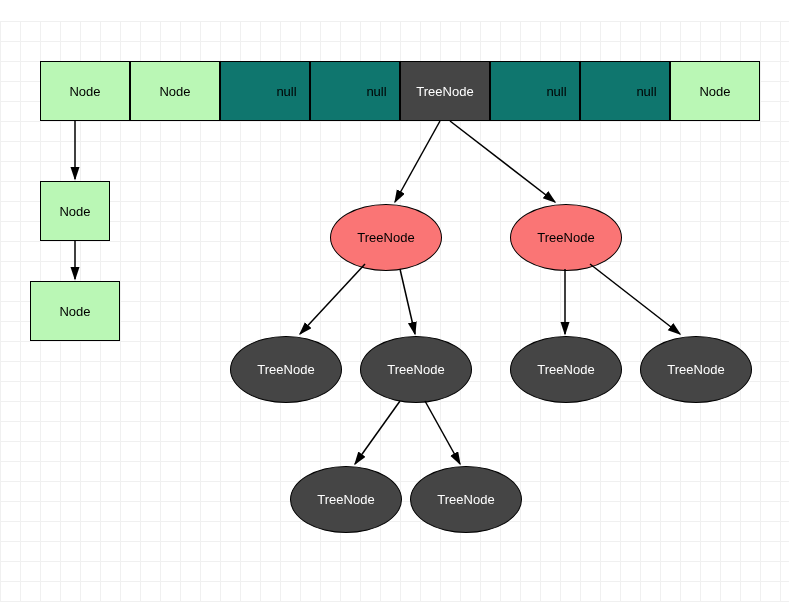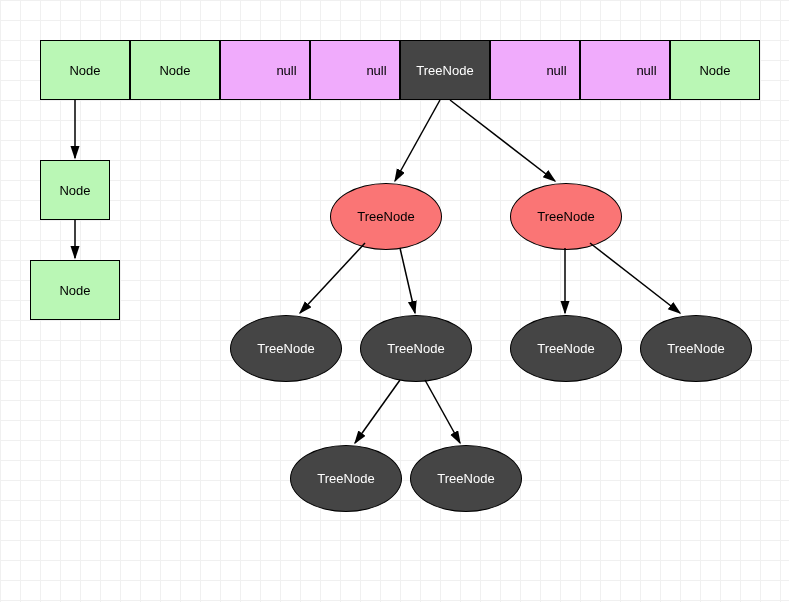--- a/index.html
+++ b/index.html
@@ -1,23 +1,23 @@
 <!DOCTYPE html>
 <html><head>
 <meta charset="utf-8">
 <style>
   html,body{margin:0;padding:0;width:789px;height:602px;font-family:Arial,Helvetica,sans-serif;background:#fff;}
   .grid-bg{position:absolute;top:0;left:0;width:789px;height:602px;
     background-image:linear-gradient(#f0f0f0 1px,transparent 1px),linear-gradient(90deg,#f0f0f0 1px,transparent 1px);
     background-size:20px 20px;}
-  .canvas{position:relative;width:789px;height:422px;}
+  .canvas{position:relative;width:789px;height:422px;margin-top:21px;}
   .cell{position:absolute;box-sizing:border-box;display:flex;align-items:center;justify-content:center;font-size:13px;}
   .sq{border:1px solid #000;}
   .green{background:#baf7b5;}
-  .gray{background:#f0abfc;padding-left:43px;}
+  .gray{background:#0f766e;padding-left:43px;}
   .dark{background:#454545;color:#fff;}
   .linknode{position:absolute;box-sizing:border-box;border:1px solid #000;background:#baf7b5;display:flex;align-items:center;justify-content:center;font-size:13px;}
   .ellipse{position:absolute;border-radius:50%;border:1px solid #000;display:flex;align-items:center;justify-content:center;font-size:13px;}
   .red{background:#fa7575;}
   .dgray{background:#454545;color:#fff;}
   svg.arrows{position:absolute;top:0;left:0;width:789px;height:602px;pointer-events:none;}
 </style>
 </head>
 <body>
 

